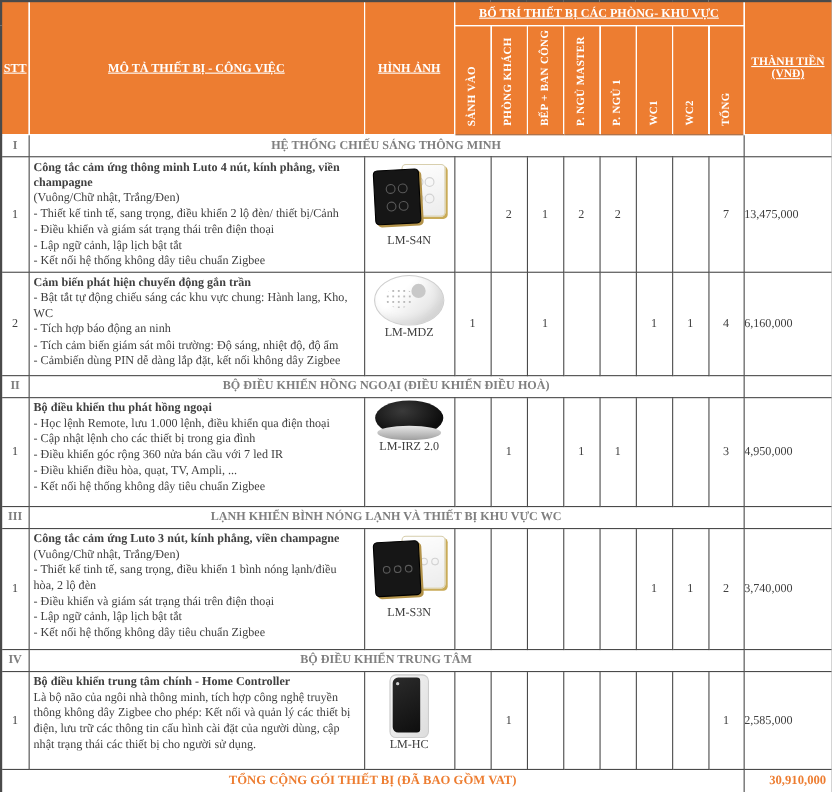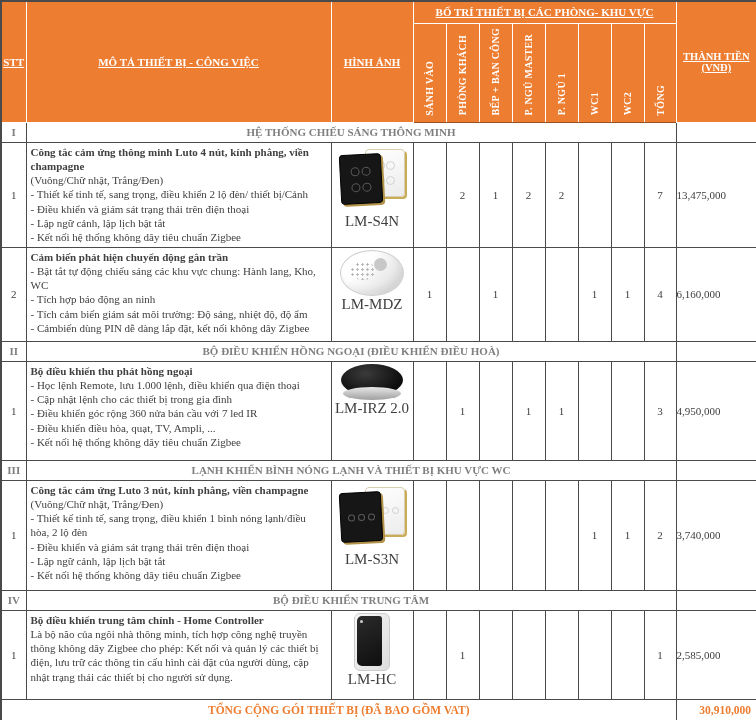--- a/index.html
+++ b/index.html
@@ -55,21 +55,21 @@
 
   
   td.stt { text-align: center; vertical-align: middle; font-size: 11px; }
   td.desc { vertical-align: top; padding: 2px 4px 2px 4px; font-size: 11px; line-height: 1.3; }
   .title { font-weight: bold; }
   .subtitle { font-style: normal; }
   .bullet, .body-it { }
   td.img-cell { vertical-align: top; padding: 2px; }
   .img-wrap { height: 100%; display: flex; flex-direction: column; align-items: center; justify-content: space-between; }
   .img-box { flex: 1; display: flex; align-items: center; justify-content: center; width: 100%; }
-  .model { font-size: 15px; color: #404040; text-align: center; line-height: 1.1; padding-bottom: 1px; }
+  .model { font-size: 11px; color: #404040; text-align: center; line-height: 1.1; padding-bottom: 1px; }
   td.qty { text-align: center; vertical-align: middle; font-size: 11px; }
   td.amount { text-align: left; vertical-align: middle; font-size: 11px; padding-right: 5px; margin-left: 42px; }
 
   
   tfoot tr { height: 23px; }
   tfoot td {
     color: #ED7D31;
     font-weight: bold;
     font-size: 11.5px;
     vertical-align: middle;

